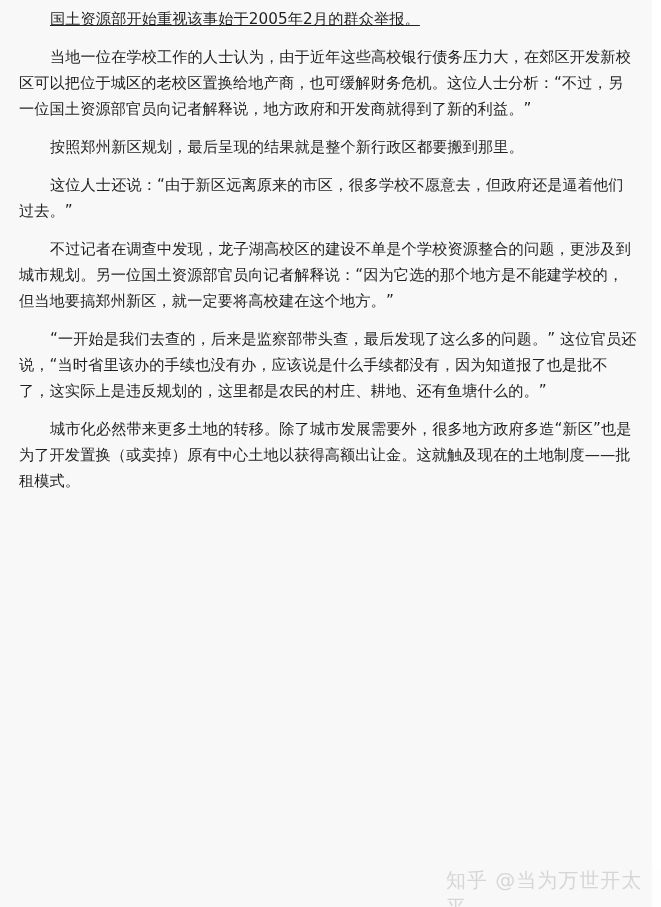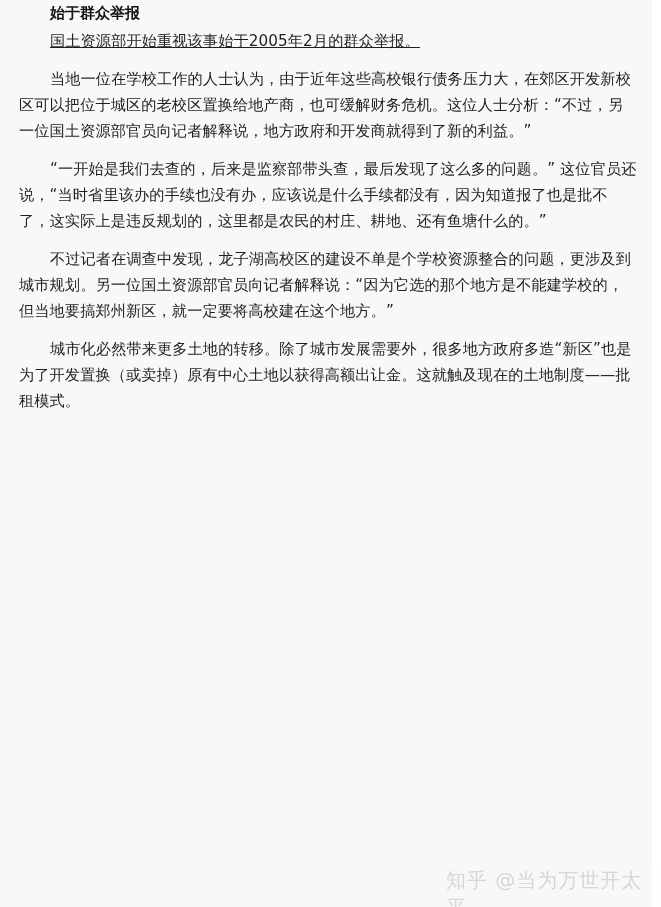--- a/index.html
+++ b/index.html
@@ -31,20 +31,21 @@
   .watermark {
     position: absolute; left: 446px; top: 867px;
     font-size: 20px; color: #d6d6d6; letter-spacing: 1px;
     background: rgba(248,248,248,0.2);
   }
 </style>
 </head>
 <body>
 
 <div class="article">
-  <div class="heading">始于群众举报</div>
   <p class="para first">国土资源部开始重视该事始于2005年2月的群众举报。</p>
   <p class="para">当地一位在学校工作的人士认为，由于近年这些高校银行债务压力大，在郊区开发新校区可以把位于城区的老校区置换给地产商，也可缓解财务危机。这位人士分析：“不过，另一位国土资源部官员向记者解释说，地方政府和开发商就得到了新的利益。”</p>
+  <p class="para">按照郑州新区规划，最后呈现的结果就是整个新行政区都要搬到那里。</p>
+  <p class="para">这位人士还说：“由于新区远离原来的市区，很多学校不愿意去，但政府还是逼着他们过去。”</p>
+  <p class="para">不过记者在调查中发现，龙子湖高校区的建设不单是个学校资源整合的问题，更涉及到城市规划。另一位国土资源部官员向记者解释说：“因为它选的那个地方是不能建学校的，但当地要搞郑州新区，就一定要将高校建在这个地方。”</p>
   <p class="para"> “一开始是我们去查的，后来是监察部带头查，最后发现了这么多的问题。” 这位官员还说，“当时省里该办的手续也没有办，应该说是什么手续都没有，因为知道报了也是批不了，这实际上是违反规划的，这里都是农民的村庄、耕地、还有鱼塘什么的。”</p>
-  <p class="para">不过记者在调查中发现，龙子湖高校区的建设不单是个学校资源整合的问题，更涉及到城市规划。另一位国土资源部官员向记者解释说：“因为它选的那个地方是不能建学校的，但当地要搞郑州新区，就一定要将高校建在这个地方。”</p>
   <p class="para">城市化必然带来更多土地的转移。除了城市发展需要外，很多地方政府多造“新区”也是为了开发置换（或卖掉）原有中心土地以获得高额出让金。这就触及现在的土地制度——批租模式。</p>
 </div>
 <div class="watermark">知乎 @当为万世开太平</div>
 
 </body></html>

